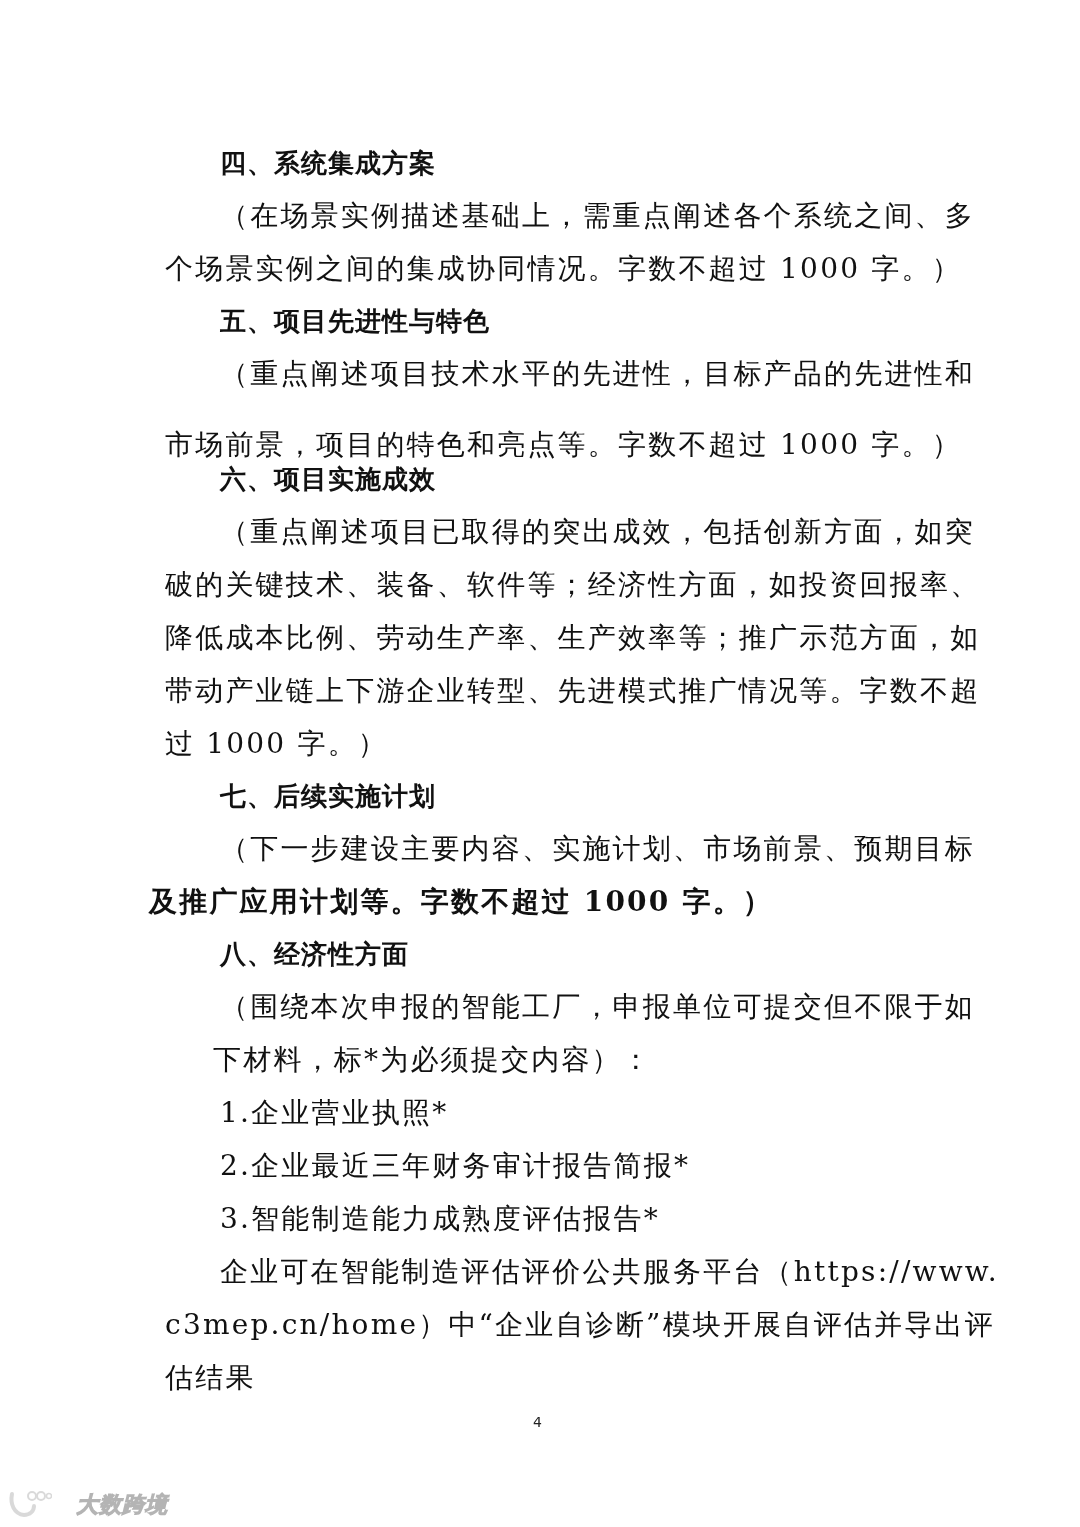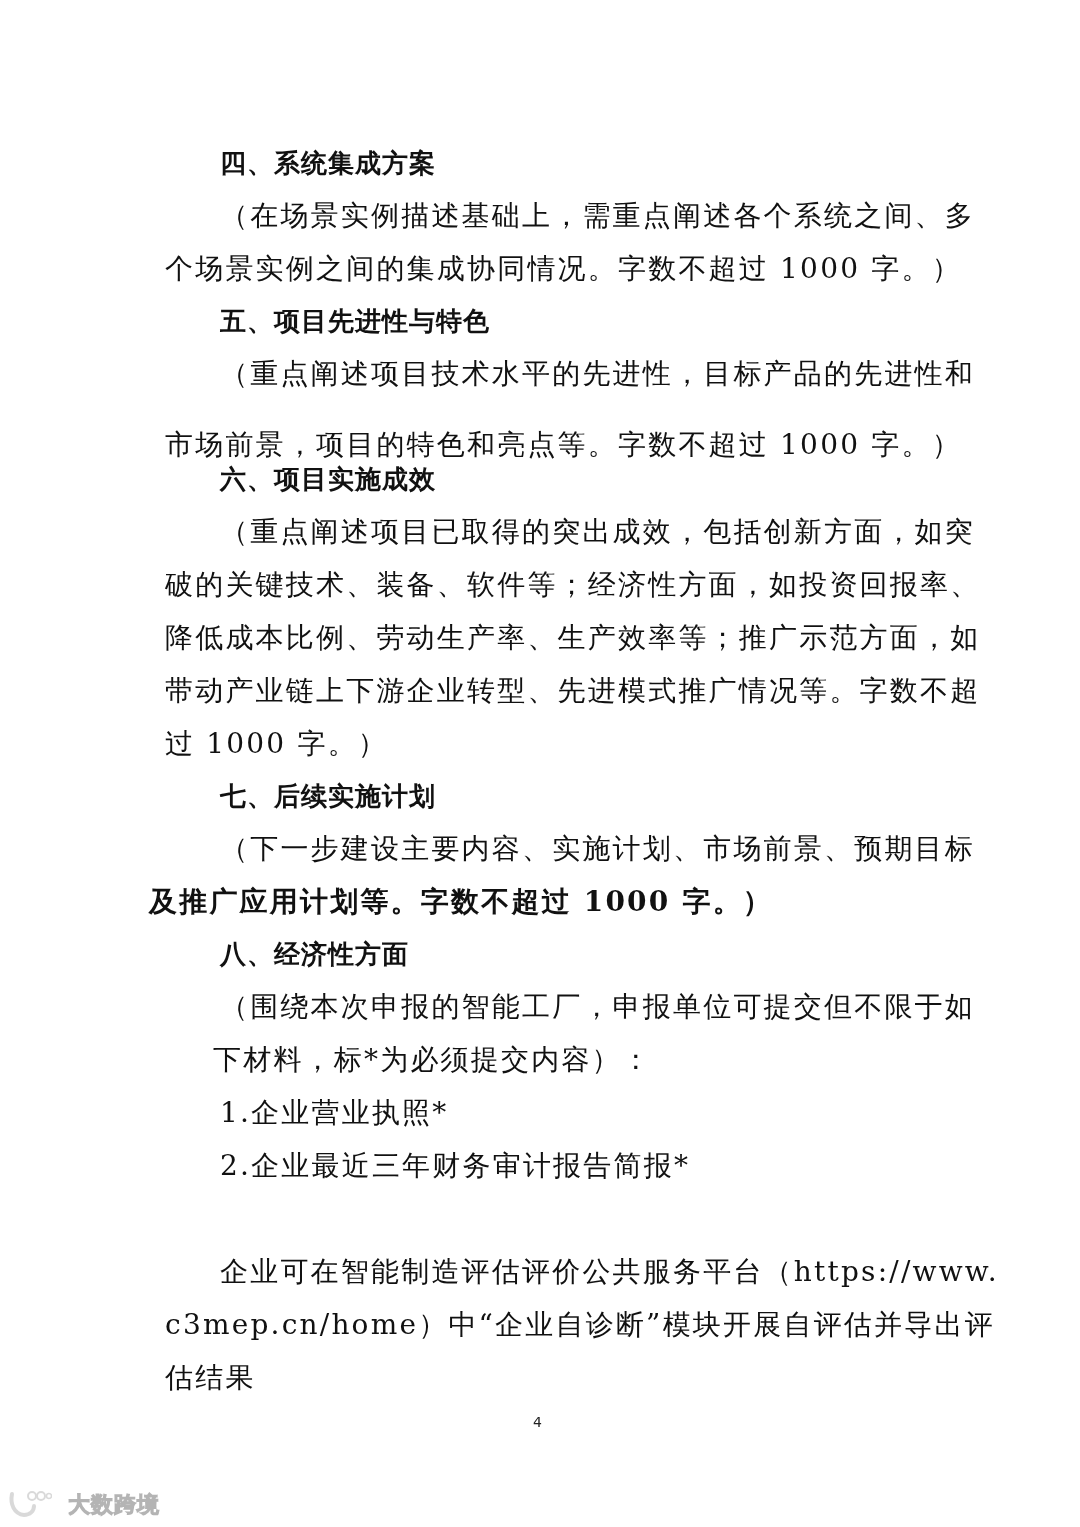--- a/index.html
+++ b/index.html
@@ -16,22 +16,23 @@
     .heading {
       position: absolute; font-size: 26px; line-height: 40px; white-space: nowrap;
       font-family: "DejaVu Sans", "Liberation Sans", sans-serif; font-weight: bold;
       letter-spacing: 1px; left: 220px;
     }
     .page-number {
       position: absolute; left: 533px; top: 1414px; font-size: 14px;
       font-family: "DejaVu Sans", "Liberation Sans", sans-serif; color: #222;
     }
     .watermark {
-      position: absolute; left: 8px; top: 1488px; display: flex; align-items: center; gap: 16px;
+      position: absolute; left: 8px; top: 1488px; display: flex; align-items: center; gap: 24px;
       opacity: 0.55;
+      font-style: italic;
     }
     .watermark-text {
       font-family: "DejaVu Sans", "Liberation Sans", sans-serif; font-size: 22px; color: #ffffff;
       -webkit-text-stroke: 1px #777;
       font-weight: bold; letter-spacing: 1px;
     }
   </style>
 </head>
 <body>
 
@@ -54,20 +55,21 @@
 
   <div class="heading" style="top:776px;">七、后续实施计划</div>
   <div class="line" style="left:220px; top:829px;">（下一步建设主要内容、实施计划、市场前景、预期目标</div>
   <div class="line" style="left:149px; top:882px;font-weight:bold;">及推广应用计划等。字数不超过 1000 字。）</div>
 
   <div class="heading" style="top:934px;">八、经济性方面</div>
   <div class="line" style="left:220px; top:987px;">（围绕本次申报的智能工厂，申报单位可提交但不限于如</div>
   <div class="line" style="left:165px; top:1040px;margin-left:48px;">下材料，标*为必须提交内容）：</div>
   <div class="line" style="left:220px; top:1093px;">1.企业营业执照*</div>
   <div class="line" style="left:220px; top:1146px;">2.企业最近三年财务审计报告简报*</div>
+  <div class="line" style="left:220px; top:1199px;">3.智能制造能力成熟度评估报告*</div>
   <div class="line" style="left:220px; top:1252px;">企业可在智能制造评估评价公共服务平台（https://www.</div>
   <div class="line" style="left:165px; top:1305px;">c3mep.cn/home）中“企业自诊断”模块开展自评估并导出评</div>
   <div class="line" style="left:165px; top:1358px;">估结果</div>
 
   <div class="page-number">4</div>
 
   <div class="watermark">
     <span>
       <svg width="44" height="30" viewBox="0 0 44 30">
         <path d="M4 6 C2 16, 6 26, 16 27 C22 27, 26 23, 26 18" fill="none" stroke="#bbb" stroke-width="4" stroke-linecap="round"></path>

